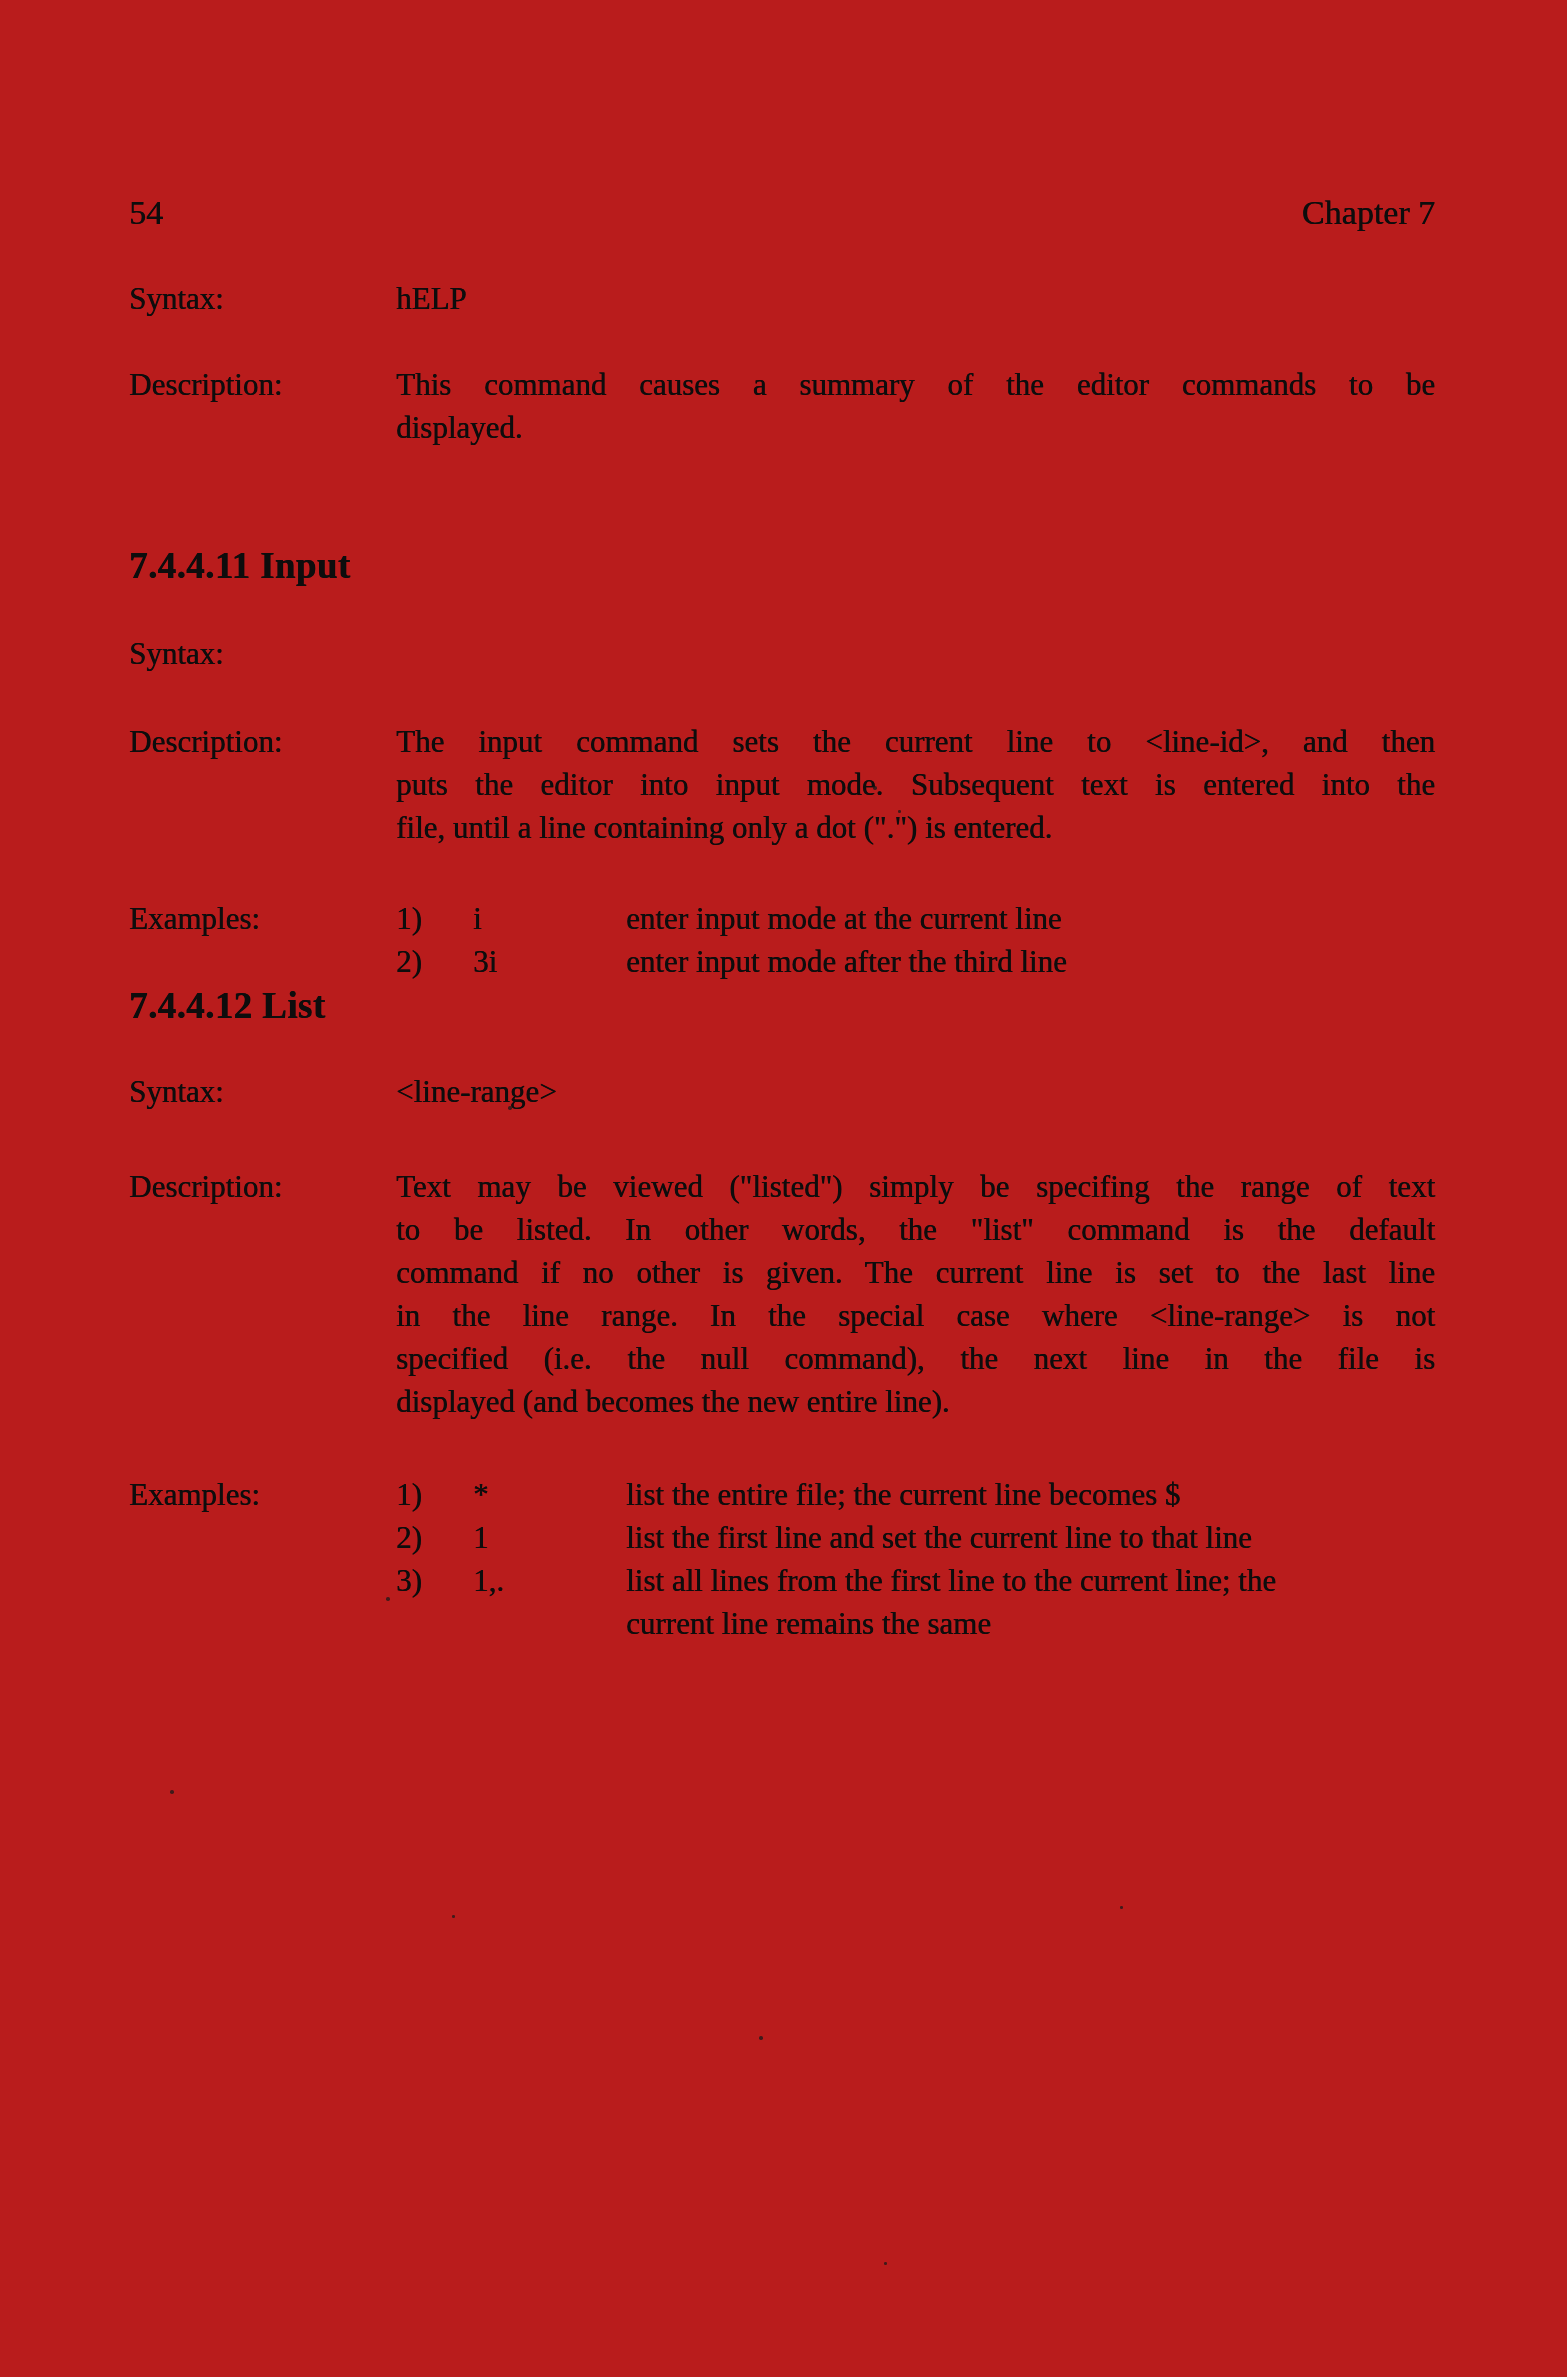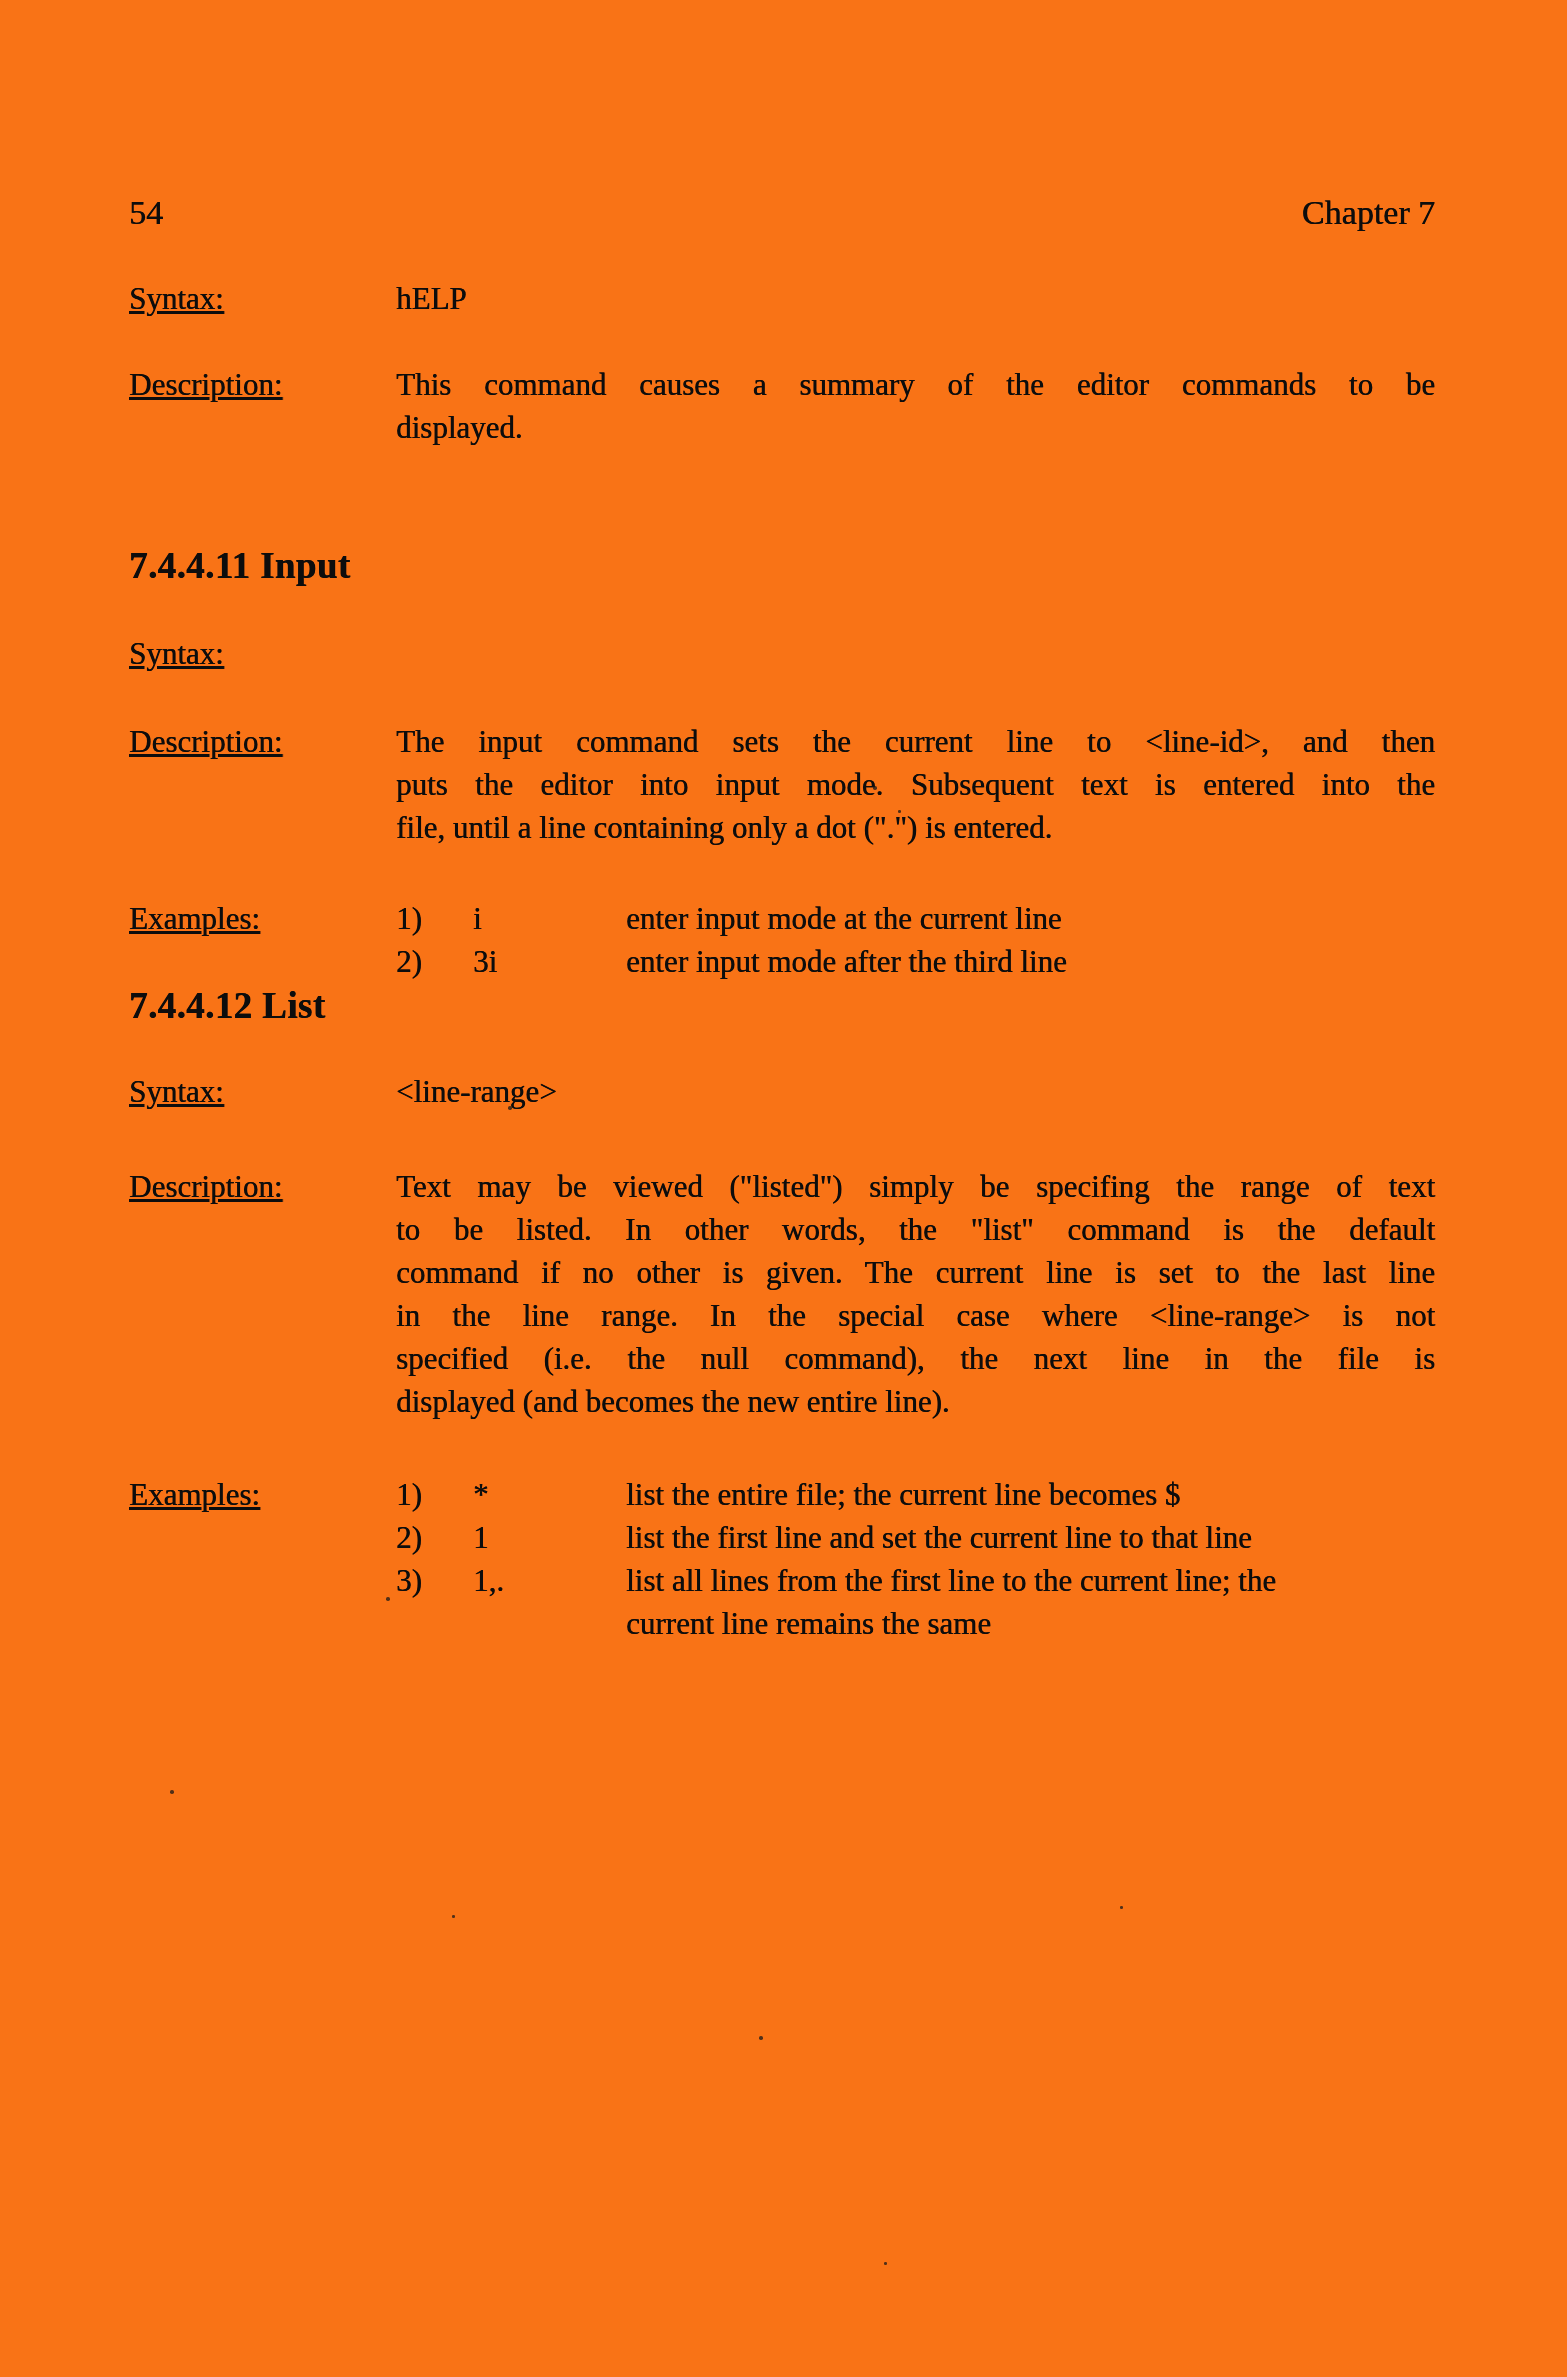--- a/index.html
+++ b/index.html
@@ -1,38 +1,38 @@
 <!DOCTYPE html>
 <html style="font-size:14.2px"><head>
 <meta charset="utf-8">
 <style>
   html,body{margin:0;padding:0;background:#ffffff;}
   .page{
     position:relative;
     width:1567px;height:2377px;
-    background:#f97316;
+    background:#b91c1c;
     color:#0d0d0d;
     font-family:"Liberation Serif","DejaVu Serif",serif;
     overflow:hidden;
   }
   .content{
     position:absolute;left:129px;top:0;width:1306px;
     text-shadow:0.5px 0 0 currentColor; 
   }
   .pagehead{
     padding-top:191px;
     display:flex;justify-content:space-between;align-items:baseline;
     font-size:34px;line-height:43px;
   }
   .sec-heading{
     font-size:37px;line-height:46px;font-weight:bold;
     margin:0;letter-spacing:0.4px;
   }
   .row{display:flex;font-size:31px;line-height:43px;}
-  .label{width:267px;flex:none;text-decoration:underline;}
+  .label{width:267px;flex:none;}
   .value{flex:1;min-width:0;}
   .line{line-height:43px;}
   .just{text-align:justify;text-align-last:justify;}
   .nowrap{white-space:nowrap;}
   .ex-row{display:flex;line-height:43px;}
   .ex-num{width:77px;flex:none;}
   .ex-cmd{width:153px;flex:none;}
   .ex-desc{flex:1;min-width:0;}
   .speck{
     position:absolute;background:#1a1a1a;border-radius:50%;

